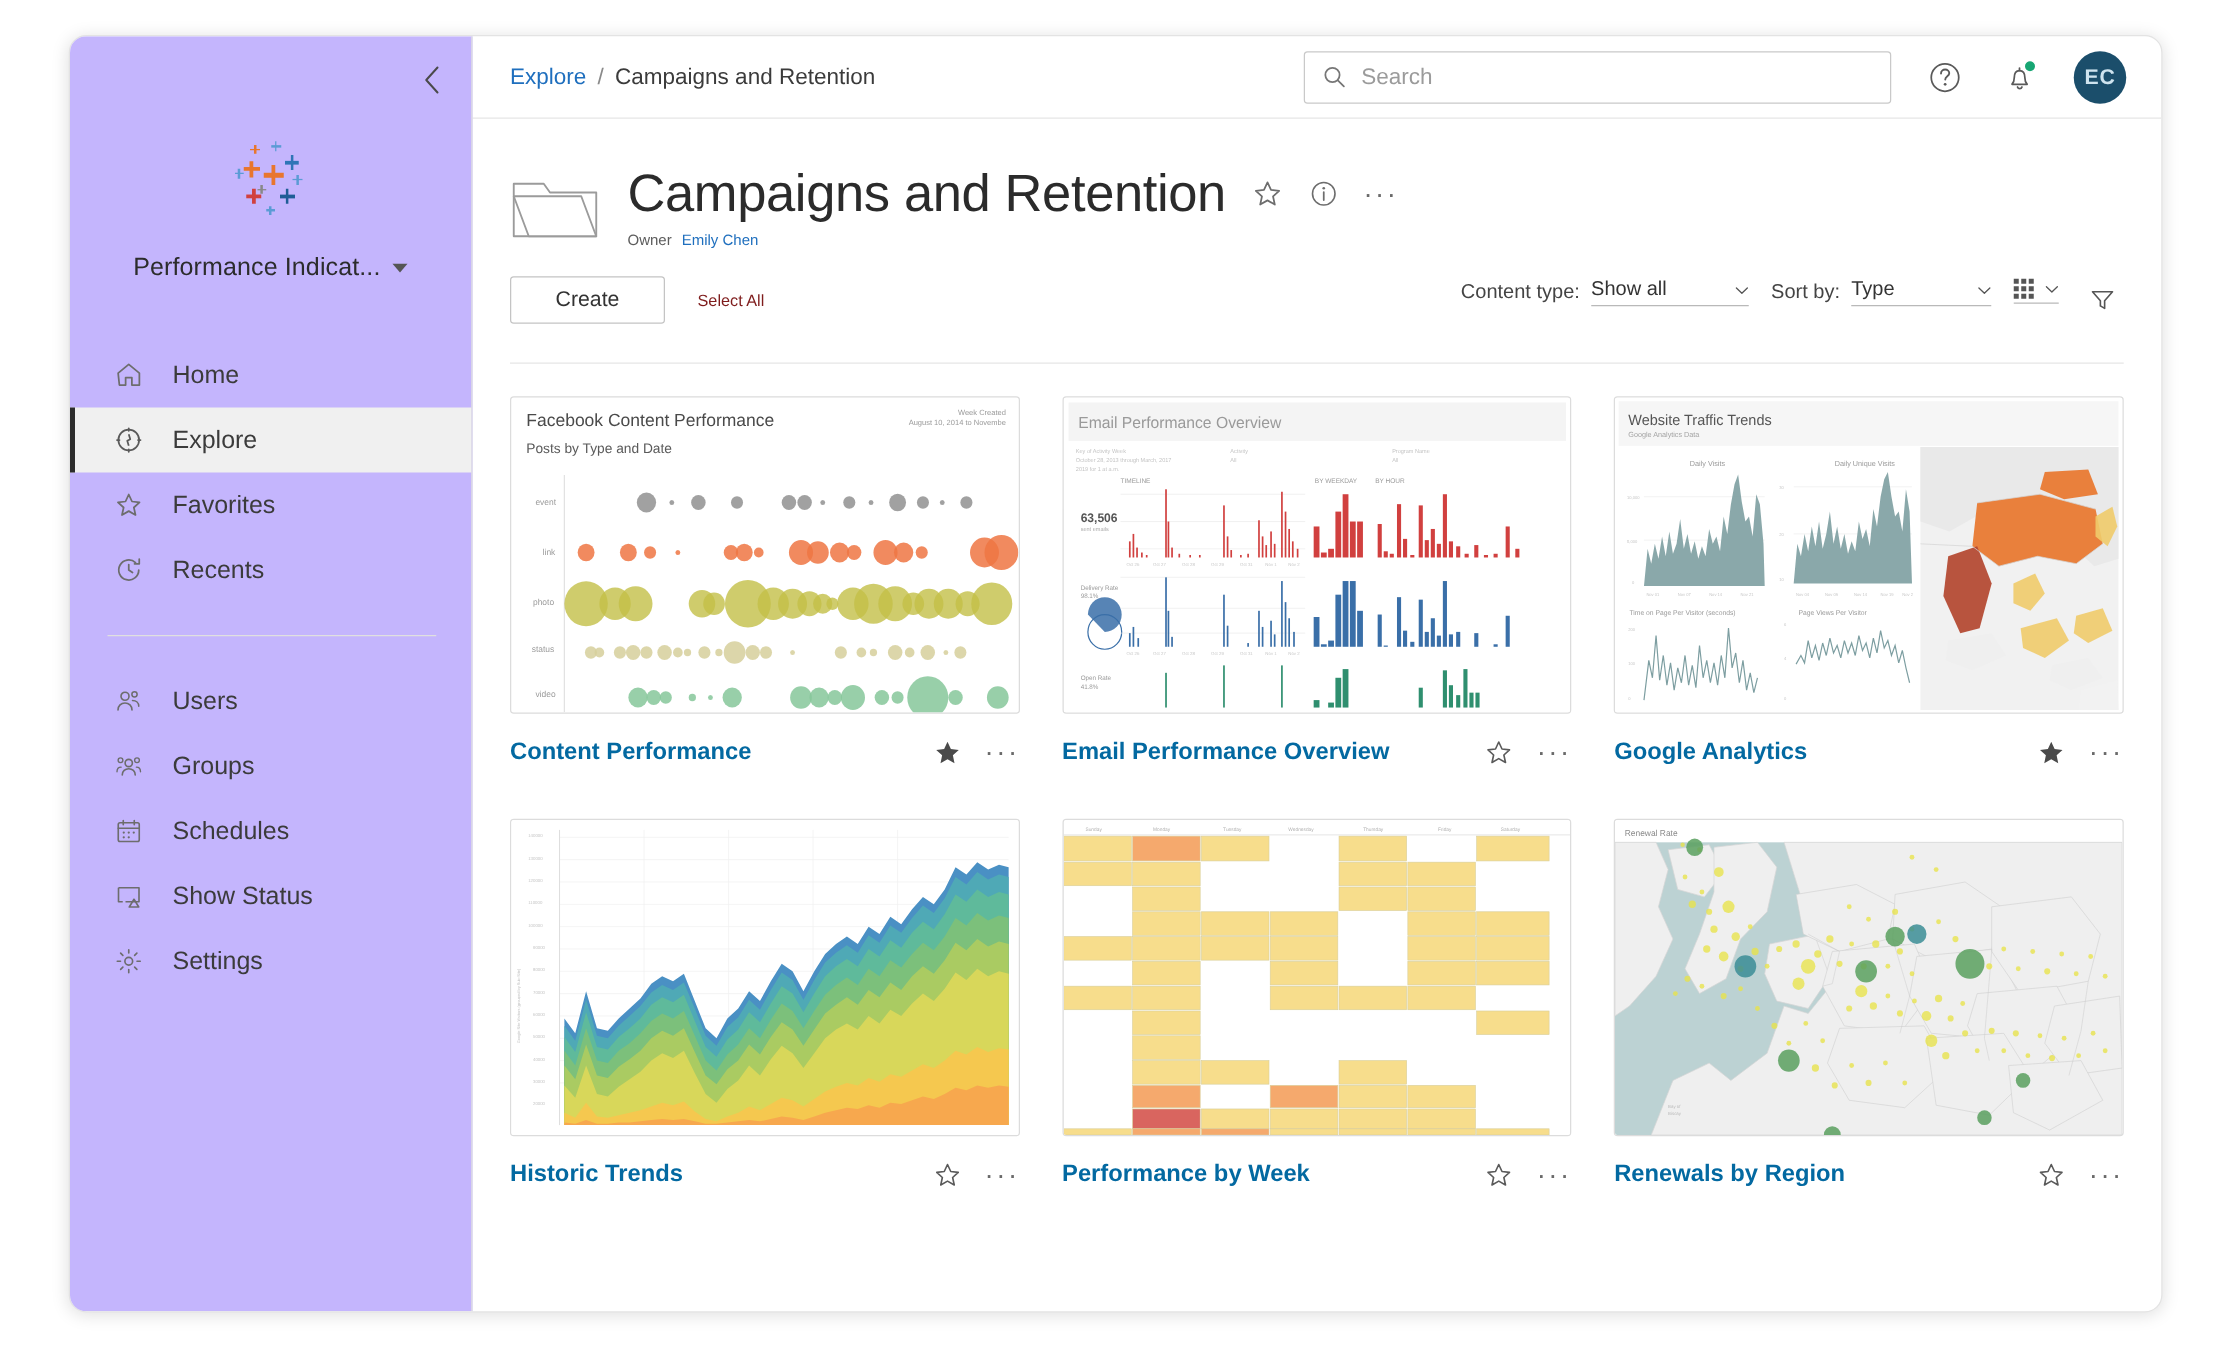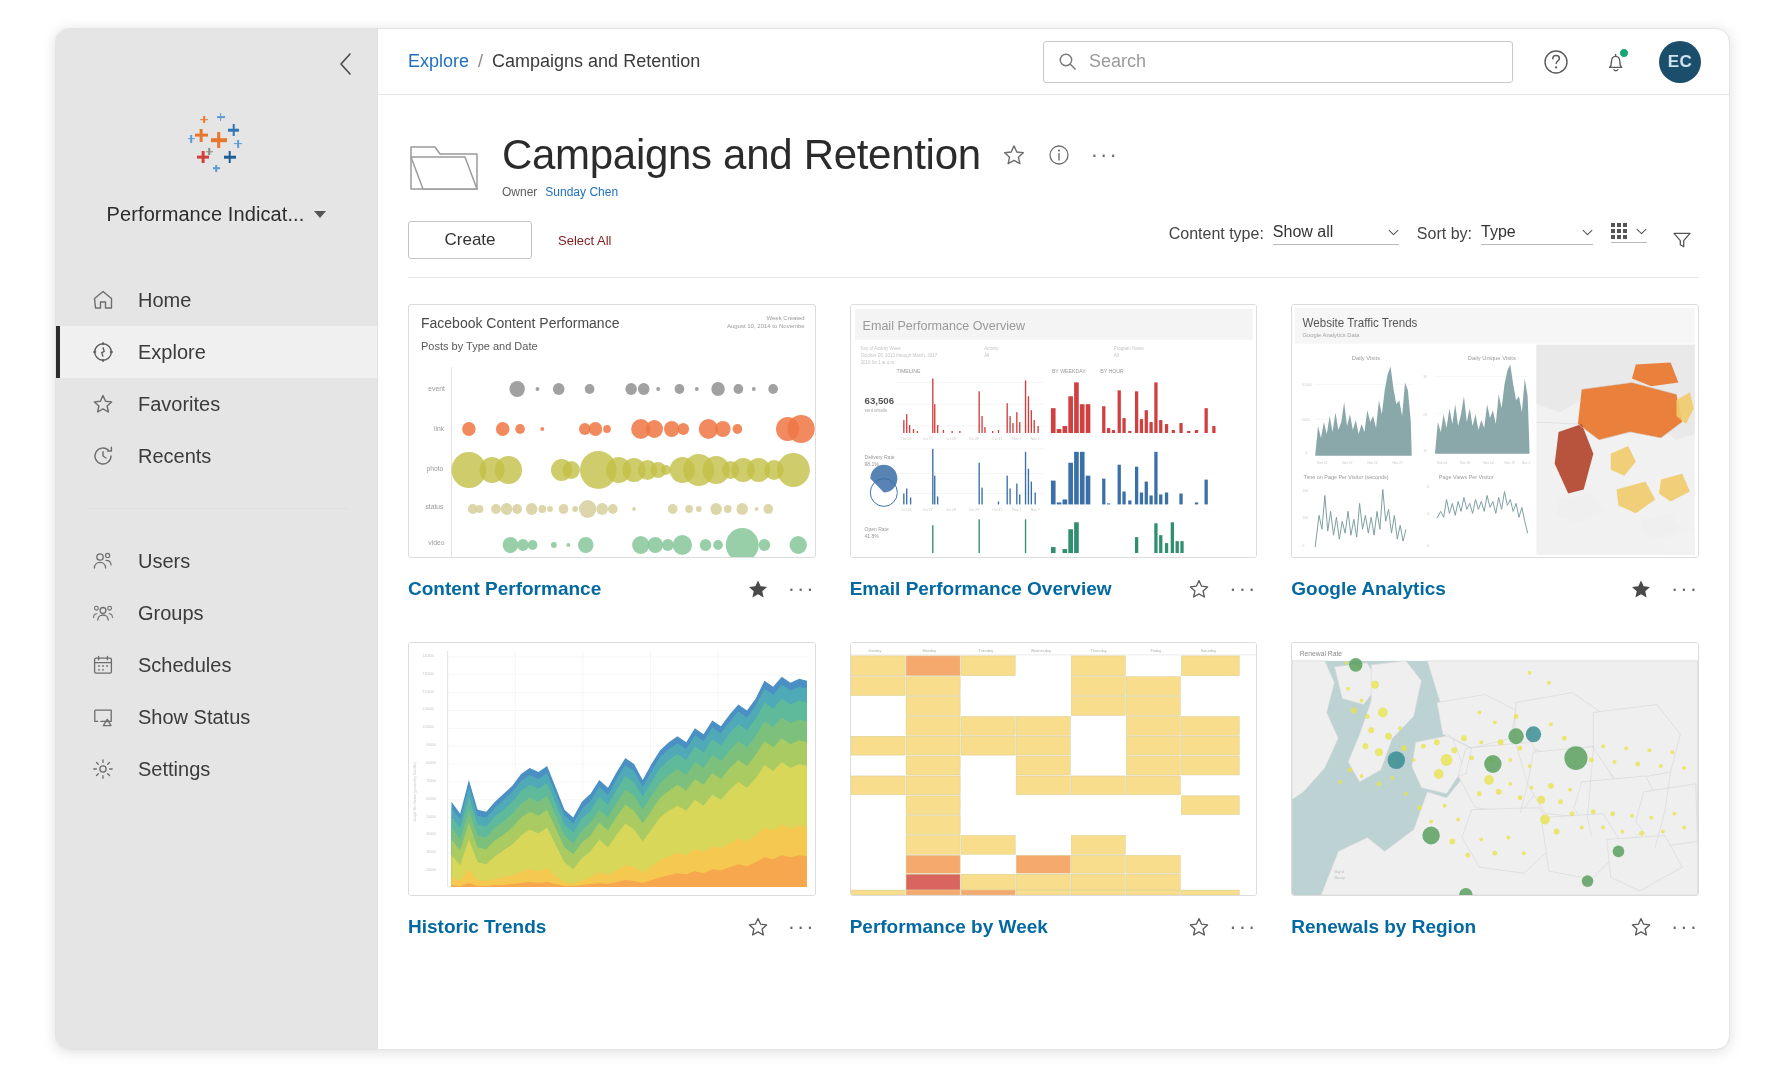--- a/index.html
+++ b/index.html
@@ -17,21 +17,21 @@
     border-radius: 14px;
     border: 1px solid #e3e3e3;
     box-shadow: 0 2px 14px rgba(0,0,0,0.13);
     display: flex;
     overflow: hidden;
   }
 
   
   .sidebar {
     width: 322px; height: 100%;
-    background: #e5e5e5;
+    background: #c4b5fd;
     border-right: 1px solid #e0e0e0;
     position: relative;
     flex: none;
   }
   .collapse-btn {
     position: absolute; right: 18px; top: 22px;
     width: 26px; height: 26px;
     display: flex; align-items: center; justify-content: center;
     cursor: pointer;
   }
@@ -136,21 +136,21 @@
   .title-texts { padding-top: 4px; }
   .title-row { display: flex; align-items: center; gap: 20px; }
   .page-title { font-size: 42px; font-weight: 300; color: #2b2b2b; letter-spacing: -.3px; }
   .title-act { cursor: pointer; color: #5a5a5a; display: flex; align-items: center; }
   .owner-row { margin-top: 6px; font-size: 12px; color: #5c5c5c; display: flex; gap: 8px; }
   .owner-name { color: #1f6fbe; cursor: pointer; }
 
   
   .toolbar {
     margin: 22px 30px 0 30px;
-    padding-bottom: 18px;
+    padding-bottom: 31px;
     display: flex; align-items: center; gap: 26px;
     border-bottom: 1px solid #e6e6e6;
   }
   .create-btn {
     width: 124px; height: 38px;
     border: 1px solid #c4c4c4; border-radius: 3px;
     background: #fff; color: #333; font-size: 17px;
     font-family: inherit; cursor: pointer;
     display: flex; align-items: center; justify-content: center;
   }
@@ -402,21 +402,21 @@
             <svg width="24" height="24" viewBox="0 0 24 24">
               <circle cx="12" cy="12" r="9" fill="none" stroke="#6d6d6d" stroke-width="1.3"></circle>
               <circle cx="12" cy="7.6" r="1.05" fill="#6d6d6d"></circle>
               <path d="M12 10.6v6.4" stroke="#6d6d6d" stroke-width="1.4" stroke-linecap="round"></path>
             </svg>
           </span>
           <span class="title-act dots">···</span>
         </div>
         <div class="owner-row">
           <span>Owner</span>
-          <span class="owner-name">Sunday Chen</span>
+          <span class="owner-name">Emily Chen</span>
         </div>
       </div>
     </div>
 
     <div class="toolbar">
       <button class="create-btn">Create</button>
       <span class="select-all">Select All</span>
 
       <div class="tb-right">
         <div class="tb-field">

